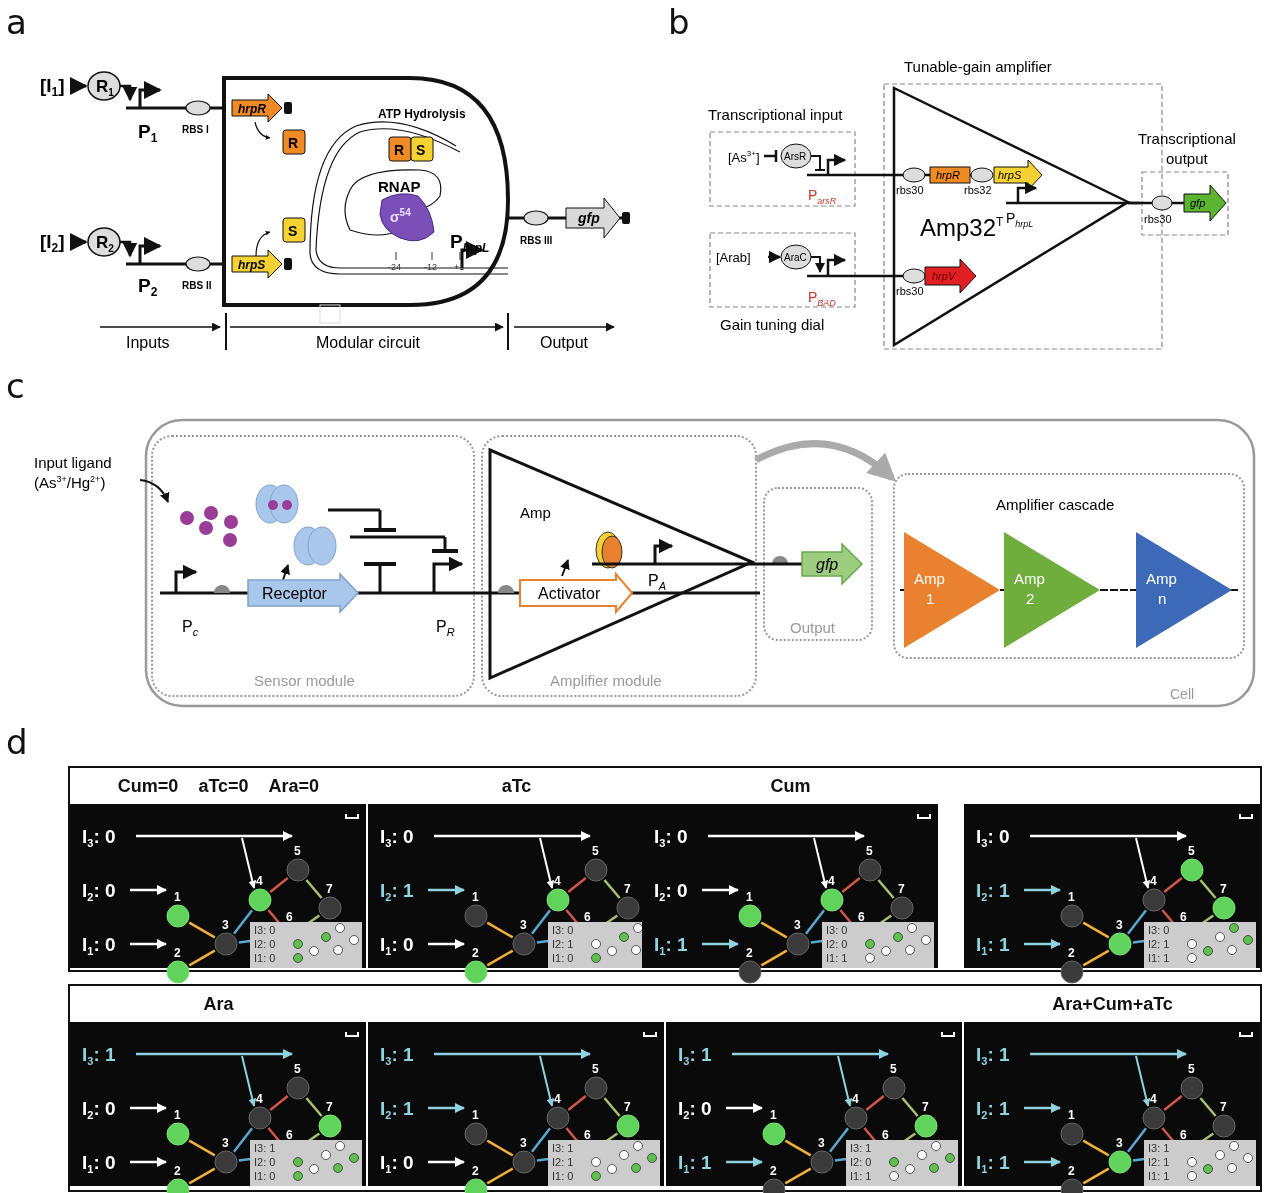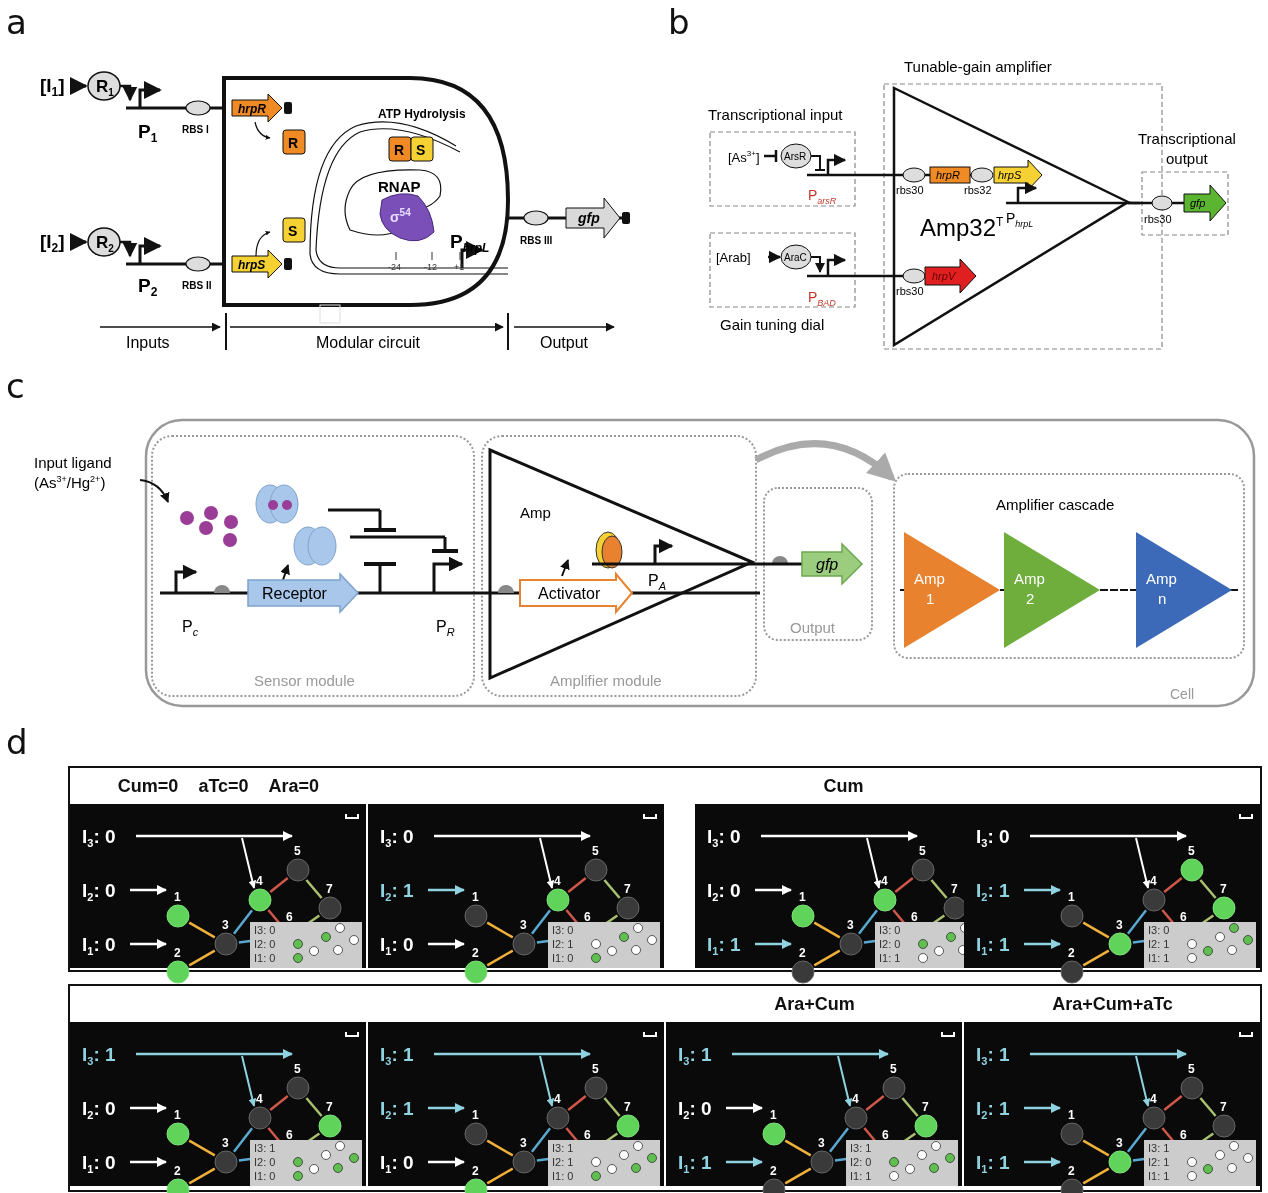--- a/index.html
+++ b/index.html
@@ -324,20 +324,21 @@
             <circle cx="228" cy="154" r="4.5" fill="#5fbf4f" stroke="#333" stroke-width="0.8"></circle>
             <circle cx="244" cy="147" r="4.5" fill="#fff" stroke="#333" stroke-width="0.8"></circle>
             <circle cx="256" cy="133" r="4.5" fill="#5fbf4f" stroke="#333" stroke-width="0.8"></circle>
             <circle cx="270" cy="124" r="4.5" fill="#fff" stroke="#333" stroke-width="0.8"></circle>
             <circle cx="268" cy="146" r="4.5" fill="#fff" stroke="#333" stroke-width="0.8"></circle>
             <circle cx="284" cy="136" r="4.5" fill="#fff" stroke="#333" stroke-width="0.8"></circle>
           </g>
         </svg>
       </div>
       <div class="dcell" style="left: 298px;">
+        <div class="title"><span>aTc</span></div>
         <svg width="296" height="164" style="left: 0px; top: 36px;">
           <rect x="0" y="0" width="296" height="164" fill="#0a0a0a"></rect>
           <defs>
             <marker id="m01w" viewBox="0 0 10 10" refX="9" refY="5" markerWidth="4" markerHeight="4" orient="auto">
               <path d="M0,0 L10,5 L0,10 z" fill="#fff"></path>
             </marker>
                         <marker id="m01b" viewBox="0 0 10 10" refX="9" refY="5" markerWidth="4" markerHeight="4" orient="auto">
               <path d="M0,0 L10,5 L0,10 z" fill="#8fd3e0"></path>
             </marker>
           </defs>
@@ -379,21 +380,21 @@
             <circle cx="228" cy="140" r="4.5" fill="#fff" stroke="#333" stroke-width="0.8"></circle>
             <circle cx="228" cy="154" r="4.5" fill="#5fbf4f" stroke="#333" stroke-width="0.8"></circle>
             <circle cx="244" cy="147" r="4.5" fill="#fff" stroke="#333" stroke-width="0.8"></circle>
             <circle cx="256" cy="133" r="4.5" fill="#5fbf4f" stroke="#333" stroke-width="0.8"></circle>
             <circle cx="270" cy="124" r="4.5" fill="#fff" stroke="#333" stroke-width="0.8"></circle>
             <circle cx="268" cy="146" r="4.5" fill="#fff" stroke="#333" stroke-width="0.8"></circle>
             <circle cx="284" cy="136" r="4.5" fill="#fff" stroke="#333" stroke-width="0.8"></circle>
           </g>
         </svg>
       </div>
-      <div class="dcell" style="left: 625px;">
+      <div class="dcell" style="left: 572px;">
         <div class="title"><span>Cum</span></div>
         <svg width="296" height="164" style="left: 0px; top: 36px;">
           <rect x="0" y="0" width="296" height="164" fill="#0a0a0a"></rect>
           <defs>
             <marker id="m02w" viewBox="0 0 10 10" refX="9" refY="5" markerWidth="4" markerHeight="4" orient="auto">
               <path d="M0,0 L10,5 L0,10 z" fill="#fff"></path>
             </marker>
                         <marker id="m02b" viewBox="0 0 10 10" refX="9" refY="5" markerWidth="4" markerHeight="4" orient="auto">
               <path d="M0,0 L10,5 L0,10 z" fill="#8fd3e0"></path>
             </marker>
@@ -495,20 +496,21 @@
             <circle cx="256" cy="133" r="4.5" fill="#fff" stroke="#333" stroke-width="0.8"></circle>
             <circle cx="270" cy="124" r="4.5" fill="#5fbf4f" stroke="#333" stroke-width="0.8"></circle>
             <circle cx="268" cy="146" r="4.5" fill="#fff" stroke="#333" stroke-width="0.8"></circle>
             <circle cx="284" cy="136" r="4.5" fill="#5fbf4f" stroke="#333" stroke-width="0.8"></circle>
           </g>
         </svg>
       </div>
     </div>
     <div class="dgrid" style="top: 984px; height: 204px;">
       <div class="dcell" style="left: 0px;">
+        <div class="title"><span>Ara</span></div>
         <svg width="296" height="164" style="left: 0px; top: 36px;">
           <rect x="0" y="0" width="296" height="164" fill="#0a0a0a"></rect>
           <defs>
             <marker id="m10w" viewBox="0 0 10 10" refX="9" refY="5" markerWidth="4" markerHeight="4" orient="auto">
               <path d="M0,0 L10,5 L0,10 z" fill="#fff"></path>
             </marker>
                         <marker id="m10b" viewBox="0 0 10 10" refX="9" refY="5" markerWidth="4" markerHeight="4" orient="auto">
               <path d="M0,0 L10,5 L0,10 z" fill="#8fd3e0"></path>
             </marker>
           </defs>
@@ -607,21 +609,20 @@
             <circle cx="228" cy="154" r="4.5" fill="#5fbf4f" stroke="#333" stroke-width="0.8"></circle>
             <circle cx="244" cy="147" r="4.5" fill="#fff" stroke="#333" stroke-width="0.8"></circle>
             <circle cx="256" cy="133" r="4.5" fill="#fff" stroke="#333" stroke-width="0.8"></circle>
             <circle cx="270" cy="124" r="4.5" fill="#fff" stroke="#333" stroke-width="0.8"></circle>
             <circle cx="268" cy="146" r="4.5" fill="#5fbf4f" stroke="#333" stroke-width="0.8"></circle>
             <circle cx="284" cy="136" r="4.5" fill="#5fbf4f" stroke="#333" stroke-width="0.8"></circle>
           </g>
         </svg>
       </div>
       <div class="dcell" style="left: 596px;">
-        <div class="title"><span>Ara+Cum</span></div>
         <svg width="296" height="164" style="left: 0px; top: 36px;">
           <rect x="0" y="0" width="296" height="164" fill="#0a0a0a"></rect>
           <defs>
             <marker id="m12w" viewBox="0 0 10 10" refX="9" refY="5" markerWidth="4" markerHeight="4" orient="auto">
               <path d="M0,0 L10,5 L0,10 z" fill="#fff"></path>
             </marker>
                         <marker id="m12b" viewBox="0 0 10 10" refX="9" refY="5" markerWidth="4" markerHeight="4" orient="auto">
               <path d="M0,0 L10,5 L0,10 z" fill="#8fd3e0"></path>
             </marker>
           </defs>

